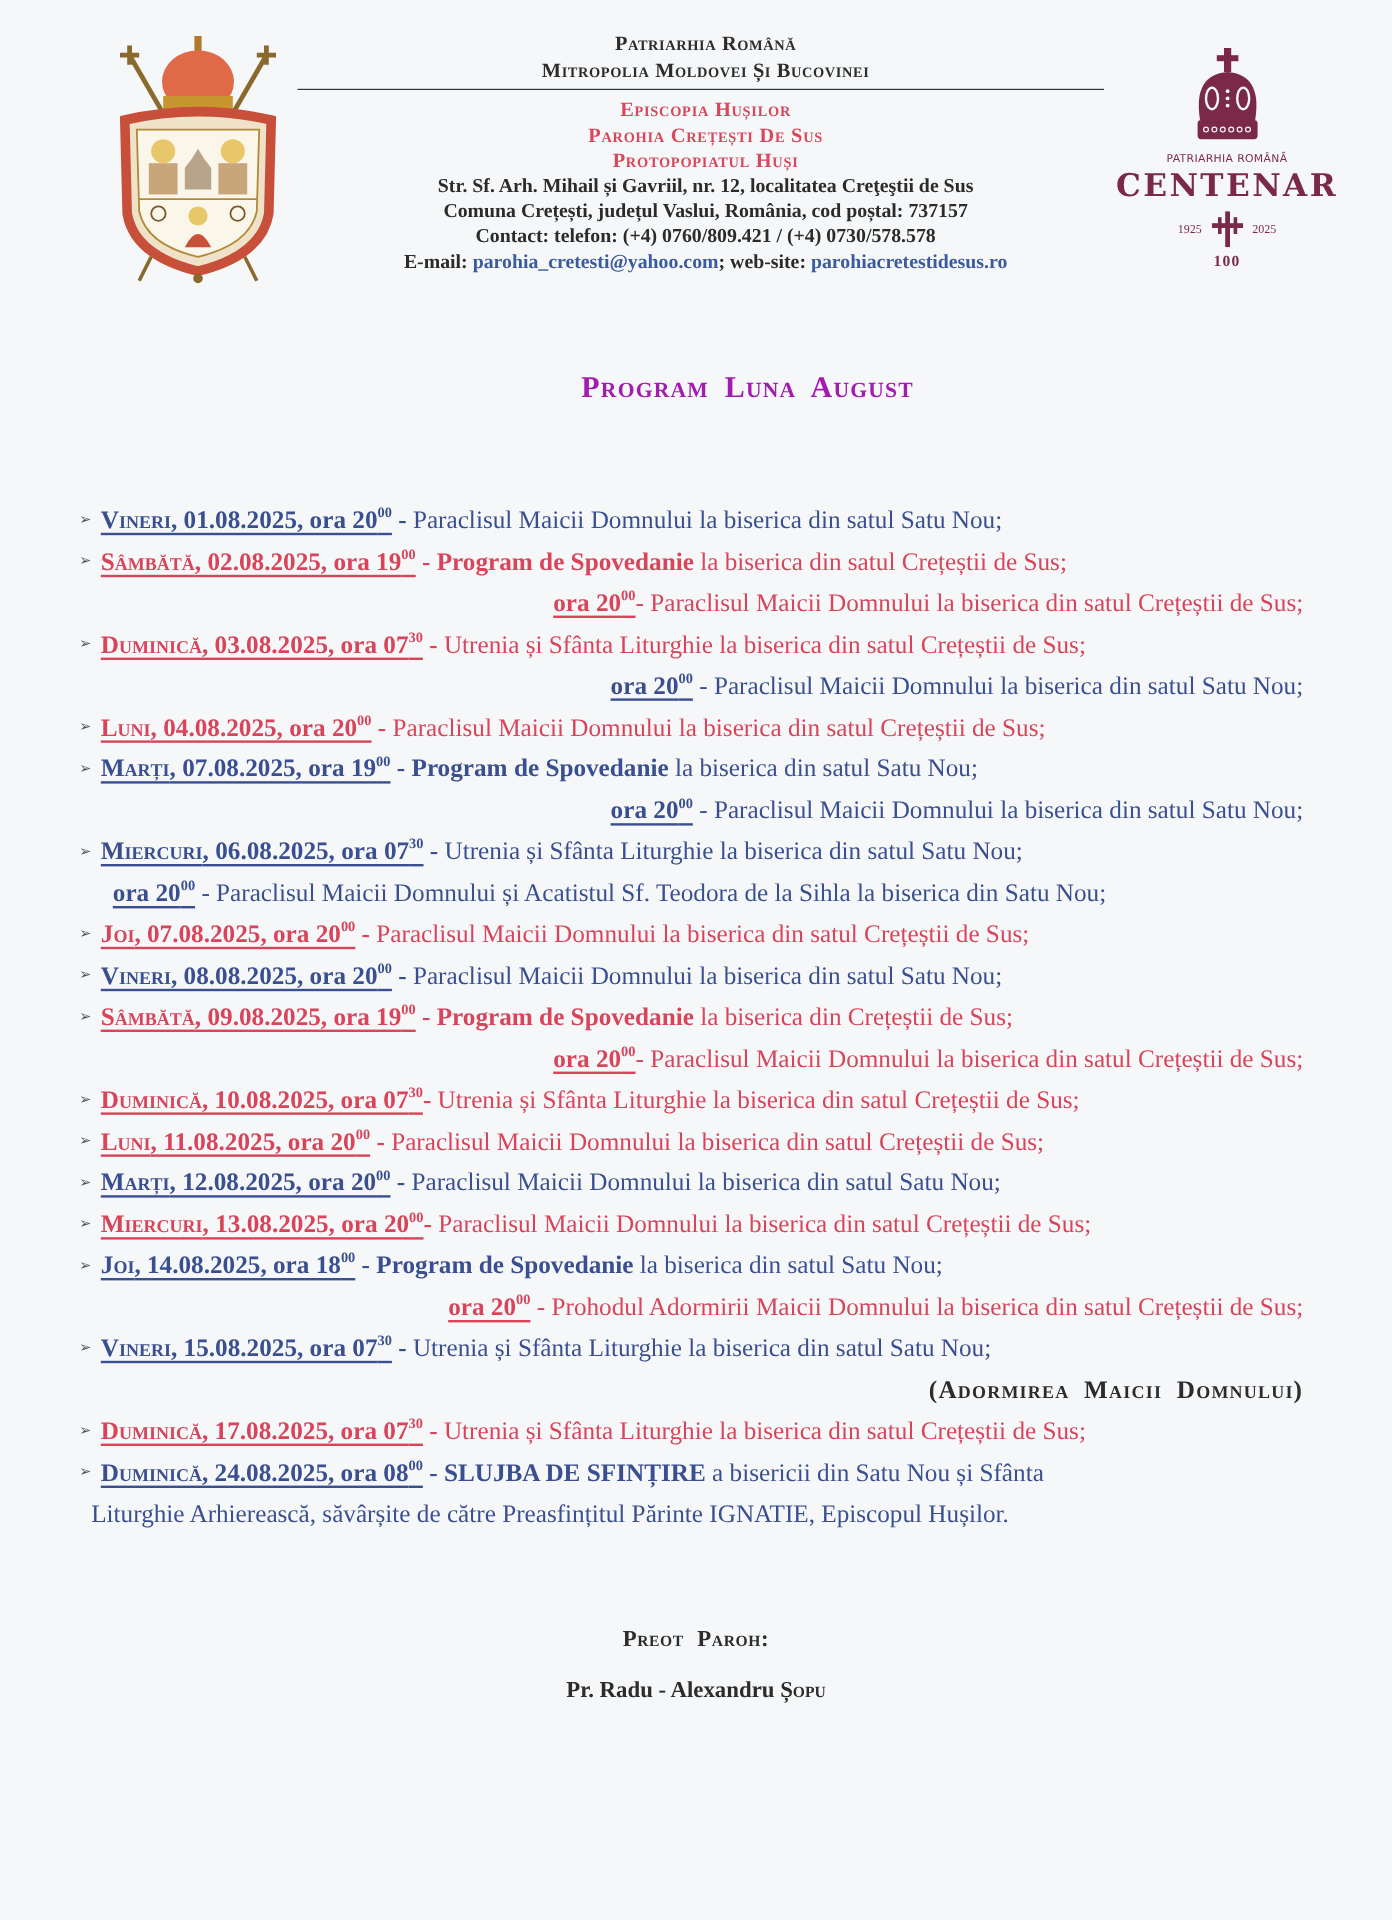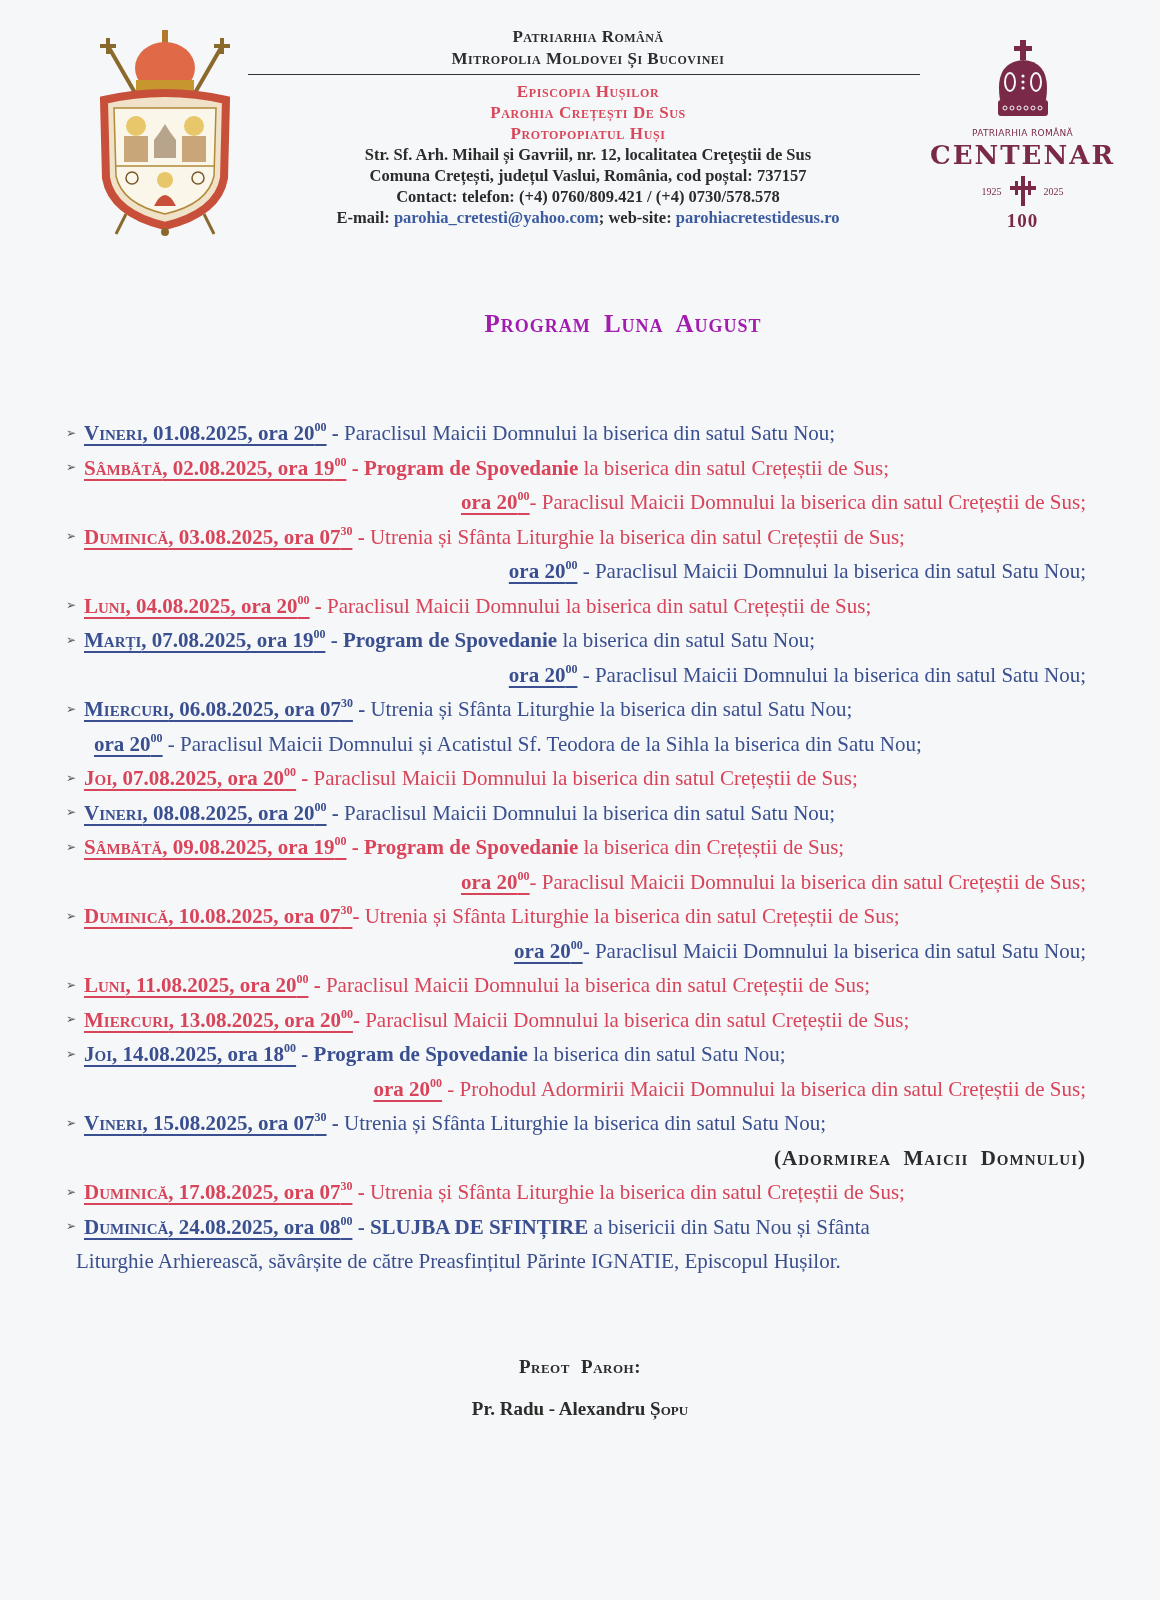--- a/index.html
+++ b/index.html
@@ -13,21 +13,21 @@
   }
   .page { position: absolute; left: 0; top: 0; width: 972px; height: 1600px; }
 
   
   .coat { position: absolute; left: 86px; top: 28px; width: 158px; height: 210px; }
   .centenar { position: absolute; left: 925px; top: 40px; width: 195px; height: 215px; text-align: center; color: #7a2a48; }
   .centenar .crown { display: block; margin: 0 auto; }
   .centenar .pr { font-family: "DejaVu Sans", sans-serif; font-size: 9px; letter-spacing: 0.3px; margin-top: 8px; }
   .centenar .ctn { font-family: "DejaVu Serif", serif; font-size: 26px; letter-spacing: 2px; margin-top: 2px; font-weight: bold; }
   .centenar .years { display: flex; justify-content: center; align-items: center; gap: 8px; font-size: 10px; margin-top: 6px; }
-  .centenar .hundred { font-size: 19px; font-weight: bold; margin-top: 4px; letter-spacing: 1px; }
+  .centenar .hundred { font-size: 13px; font-weight: bold; margin-top: 4px; letter-spacing: 1px; }
 
   .hdr { position: absolute; left: 248px; top: 26px; width: 680px; text-align: center; font-weight: bold; }
   .hdr .sc { font-variant: small-caps; font-size: 17px; letter-spacing: 0.5px; line-height: 22px; color: #2c2c2c; }
   .hdr .rule { height: 0; border-top: 1.5px solid #333; margin: 4px 8px 6px 0; }
   .hdr .red { color: #d9475a; font-variant: small-caps; font-size: 17px; line-height: 21px; letter-spacing: 0.6px; }
   .hdr .addr { font-size: 16.5px; line-height: 21px; color: #2b2b2b; }
   .hdr .link { color: #3b5aa0; }
 
   .title { position: absolute; left: 0; width: 1160px; top: 310px; text-align: center; font-weight: bold; font-variant: small-caps; font-size: 25px; letter-spacing: 1px; color: #a21caf; word-spacing: 6px; margin-left: 43px; }
 
@@ -147,22 +147,22 @@
       <div class="row"><span class="bullet">➢</span><span class="head red"><span class="day">Luni</span><span>, 04.08.2025, ora 20</span><sup>00</sup></span><span class="b red">  - </span><span class="red">Paraclisul Maicii Domnului la biserica din satul Crețeștii de Sus;</span></div>
       <div class="row"><span class="bullet">➢</span><span class="head blue"><span class="day">Marți</span><span>, 07.08.2025, ora 19</span><sup>00</sup></span><span class="b blue">  - </span><span class="b blue">Program de Spovedanie</span><span class="blue"> la biserica din satul Satu Nou;</span></div>
       <div class="row right"><span class="head blue"><span>ora 20</span><sup>00</sup></span><span class="blue"> - </span><span class="blue">Paraclisul Maicii Domnului la biserica din satul Satu Nou;</span></div>
       <div class="row"><span class="bullet">➢</span><span class="head blue"><span class="day">Miercuri</span><span>, 06.08.2025, ora 07</span><sup>30</sup></span><span class="b blue"> - </span><span class="blue">Utrenia și Sfânta Liturghie la biserica din satul Satu Nou;</span></div>
       <div class="row" style="padding-left: 28px;"><span class="head blue"><span>ora 20</span><sup>00</sup></span><span class="blue"> - </span><span class="blue">Paraclisul Maicii Domnului și Acatistul Sf. Teodora de la Sihla  la biserica din Satu Nou;</span></div>
       <div class="row"><span class="bullet">➢</span><span class="head red"><span class="day">Joi</span><span>, 07.08.2025, ora 20</span><sup>00</sup></span><span class="b red"> - </span><span class="red">Paraclisul Maicii Domnului la biserica din satul Crețeștii de Sus;</span></div>
       <div class="row"><span class="bullet">➢</span><span class="head blue"><span class="day">Vineri</span><span>, 08.08.2025, ora 20</span><sup>00</sup></span><span class="b blue"> - </span><span class="blue">Paraclisul Maicii Domnului la biserica din satul Satu Nou;</span></div>
       <div class="row"><span class="bullet">➢</span><span class="head red"><span class="day">Sâmbătă</span><span>, 09.08.2025, ora 19</span><sup>00</sup></span><span class="b red"> - </span><span class="b red">Program de Spovedanie</span><span class="red"> la biserica din Crețeștii de Sus;</span></div>
       <div class="row right"><span class="head red"><span>ora 20</span><sup>00</sup></span><span class="red">- </span><span class="red">Paraclisul Maicii Domnului la biserica din satul Crețeștii de Sus;</span></div>
       <div class="row"><span class="bullet">➢</span><span class="head red"><span class="day">Duminică</span><span>, 10.08.2025, ora 07</span><sup>30</sup></span><span class="b red">- </span><span class="red">Utrenia și Sfânta Liturghie la biserica din satul Crețeștii de Sus;</span></div>
-      <div class="row right"><span class="head blue"><span>ora 20</span><sup>00</sup></span><span class="blue">- </span><span class="blue">Paraclisul Maicii Domnului la biserica din satul Satu Nou;</span></div>
       <div class="row"><span class="bullet">➢</span><span class="head red"><span class="day">Luni</span><span>, 11.08.2025, ora 20</span><sup>00</sup></span><span class="b red"> - </span><span class="red">Paraclisul Maicii Domnului la biserica din satul Crețeștii de Sus;</span></div>
+      <div class="row"><span class="bullet">➢</span><span class="head blue"><span class="day">Marți</span><span>, 12.08.2025, ora 20</span><sup>00</sup></span><span class="b blue"> - </span><span class="blue">Paraclisul Maicii Domnului la biserica din satul Satu Nou;</span></div>
       <div class="row"><span class="bullet">➢</span><span class="head red"><span class="day">Miercuri</span><span>, 13.08.2025, ora 20</span><sup>00</sup></span><span class="b red">- </span><span class="red">Paraclisul Maicii Domnului la biserica din satul Crețeștii de Sus;</span></div>
       <div class="row"><span class="bullet">➢</span><span class="head blue"><span class="day">Joi</span><span>, 14.08.2025, ora 18</span><sup>00</sup></span><span class="b blue"> - </span><span class="b blue">Program de Spovedanie</span><span class="blue"> la biserica din satul Satu Nou;</span></div>
       <div class="row right"><span class="head red"><span>ora 20</span><sup>00</sup></span><span class="red"> - </span><span class="red">Prohodul Adormirii Maicii Domnului la biserica din satul Crețeștii de Sus;</span></div>
       <div class="row"><span class="bullet">➢</span><span class="head blue"><span class="day">Vineri</span><span>, 15.08.2025, ora 07</span><sup>30</sup></span><span class="b blue"> - </span><span class="blue">Utrenia și Sfânta Liturghie la biserica din satul Satu Nou;</span></div>
       <div class="row right"><span class="feast">(Adormirea  Maicii  Domnului)</span></div>
       <div class="row"><span class="bullet">➢</span><span class="head red"><span class="day">Duminică</span><span>, 17.08.2025, ora 07</span><sup>30</sup></span><span class="b red"> - </span><span class="red">Utrenia și Sfânta Liturghie la biserica din satul Crețeștii de Sus;</span></div>
       <div class="row"><span class="bullet">➢</span><span class="head blue"><span class="day">Duminică</span><span>, 24.08.2025, ora 08</span><sup>00</sup></span><span class="b blue">  - </span><span class="b blue">SLUJBA DE SFINȚIRE</span><span class="blue"> a bisericii din Satu Nou și Sfânta</span></div>
       <div class="row blue" style="padding-left: 10px;">Liturghie Arhierească, săvârșite de către Preasfințitul Părinte IGNATIE, Episcopul Hușilor.</div>
     </div>
 

